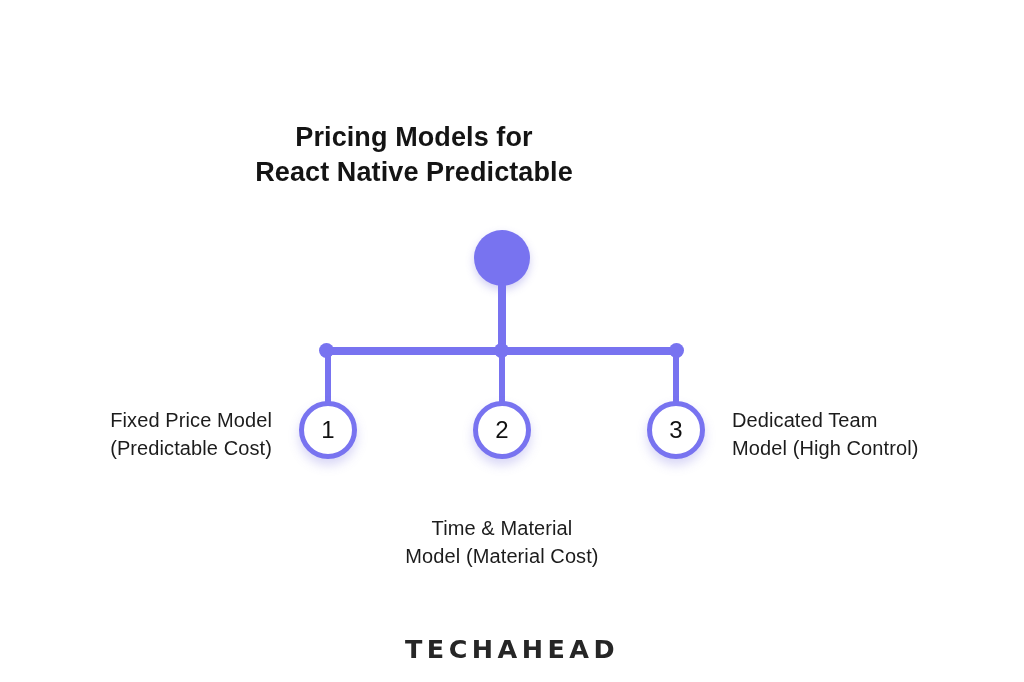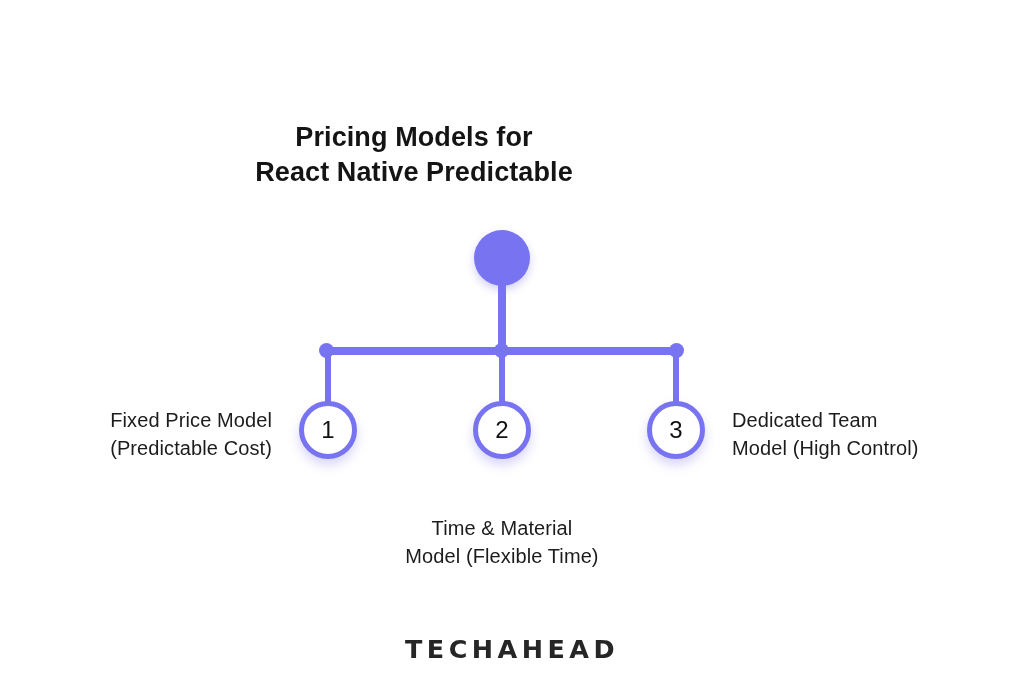--- a/index.html
+++ b/index.html
@@ -203,21 +203,21 @@
       <span>3</span>
     </div>
 
     <div class="label left">
       <span class="line">Fixed Price Model</span>
       <span class="line">(Predictable Cost)</span>
     </div>
 
     <div class="label center">
       <span class="line">Time &amp; Material</span>
-      <span class="line">Model (Flexible Time)</span>
+      <span class="line">Model (Material Cost)</span>
     </div>
 
     <div class="label right">
       <span class="line">Dedicated Team</span>
       <span class="line">Model (High Control)</span>
     </div>
 
   </div>
 
   <div class="logo">TECHAHEAD</div>

